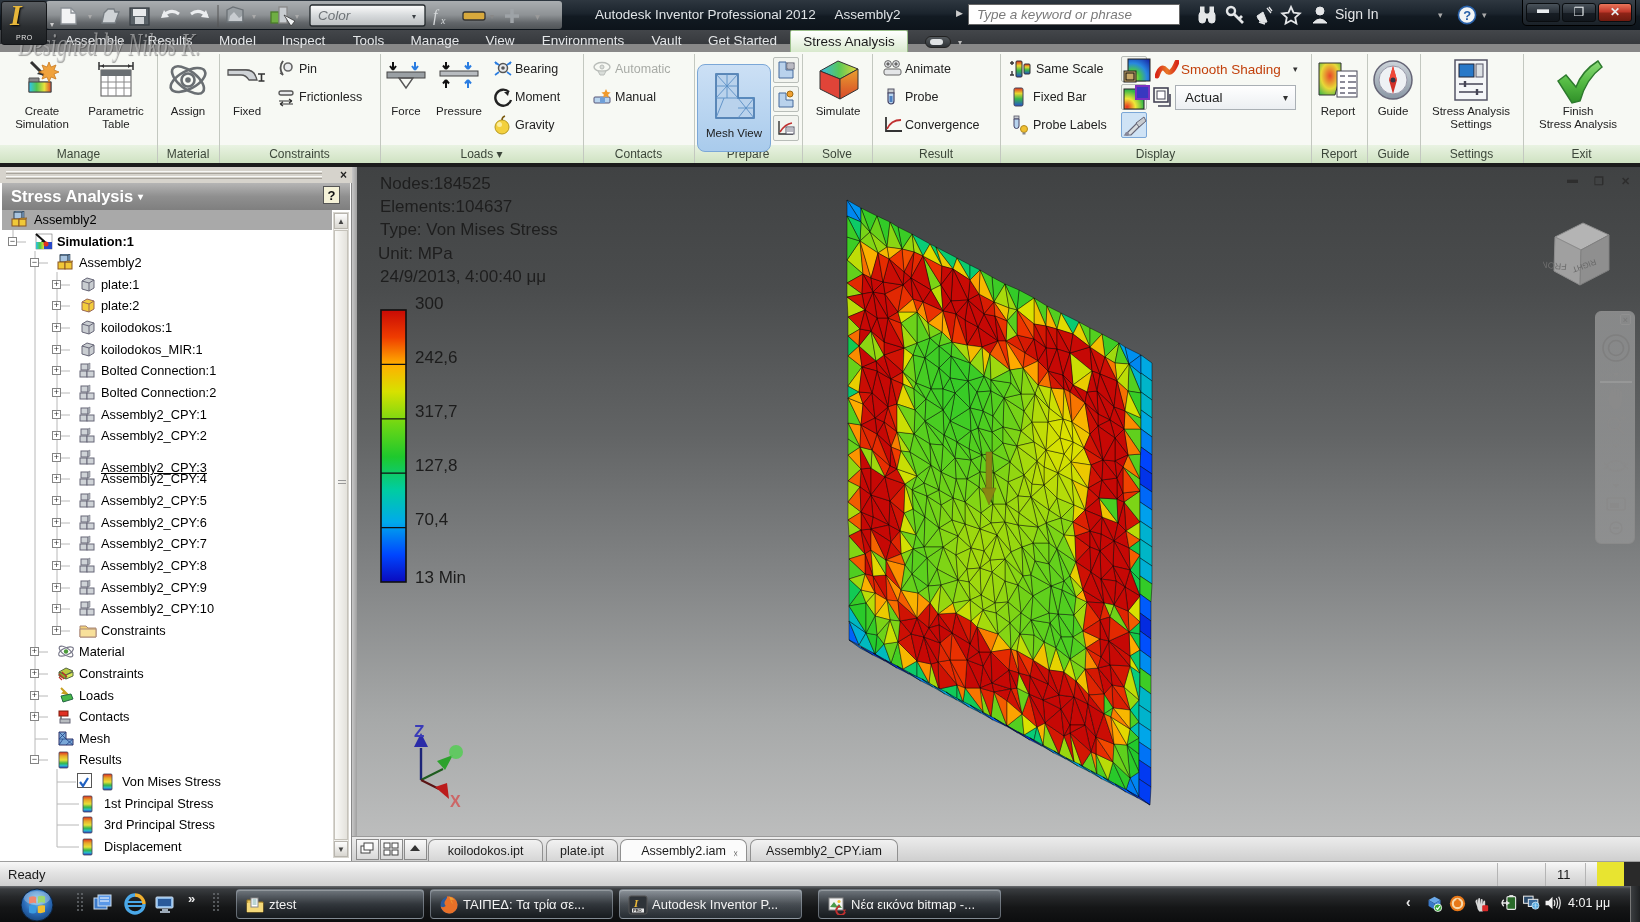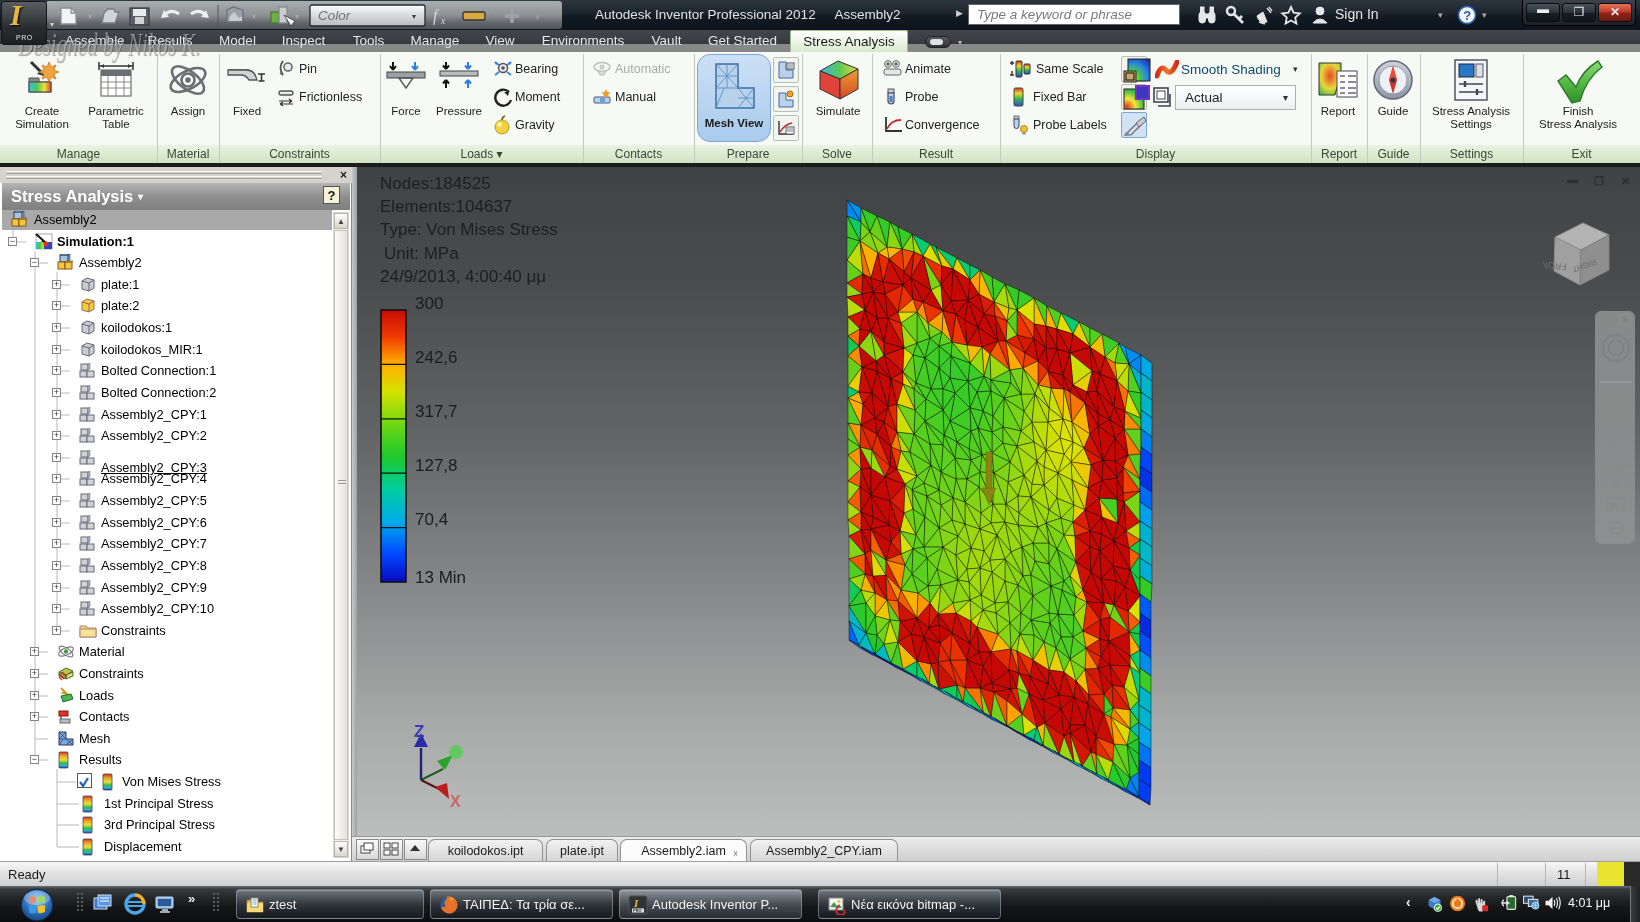--- a/index.html
+++ b/index.html
@@ -24,21 +24,21 @@
 #ribbon{left:0;top:52px;width:1640px;height:114px;background:#f7f9f4;}
 #ribbon .band{position:absolute;left:0;top:93px;width:1640px;height:18px;background:linear-gradient(180deg,#e9f3e2,#cfe2c2);}
 #ribbon .gsep{position:absolute;top:2px;width:1px;height:109px;background:#c3c8c0;}
 #ribbon .glabel{position:absolute;top:94px;height:16px;font-size:12px;color:#3c463a;text-align:center;line-height:16px;}
 .bigbtn{position:absolute;top:4px;text-align:center;font-size:11.5px;color:#222;line-height:13px;}
 .bigbtn svg{display:inline-block;}
 .bigbtn .lbl{margin-top:1px;}
 .srow{position:absolute;height:24px;font-size:12.5px;color:#222;white-space:nowrap;}
 .srow svg{position:absolute;left:0;top:1px;}
 .srow span{position:absolute;left:23px;top:4px;}
-.meshbtn{position:absolute;left:697px;top:2px;width:74px;height:88px;background:linear-gradient(180deg,#cce0f5,#a9cbec);border:1px solid #7ba7d7;border-radius:13px;text-align:center;font-size:11.5px;color:#1a1a1a;font-weight:bold;}
+.meshbtn{position:absolute;left:697px;top:12px;width:74px;height:88px;background:linear-gradient(180deg,#cce0f5,#a9cbec);border:1px solid #7ba7d7;border-radius:8px;text-align:center;font-size:11.5px;color:#1a1a1a;}
 .minibtn{position:absolute;width:26px;height:26px;border:1px solid #b8bdb8;background:#f2f4ef;border-radius:2px;}
 
 #panel{left:0;top:167px;width:352px;height:694px;background:#fff;border-right:1px solid #888;}
 #panel .topstrip{position:absolute;left:0;top:0;width:352px;height:16px;background:#d6d3cc;}
 #panel .hdr{position:absolute;left:2px;top:16px;width:348px;height:27px;background:linear-gradient(180deg,#b5b5b5,#8f8f8f 50%,#7f7f7f);color:#fff;font-weight:bold;font-size:16.5px;line-height:27px;padding-left:9px;}
 .trow{position:absolute;height:17px;font-size:12.8px;color:#000;white-space:nowrap;line-height:20px;}
 .pm{position:absolute;width:9px;height:9px;border:1px solid #848484;background:#fff;font-size:9px;line-height:7px;text-align:center;color:#333;}
 .tico{position:absolute;width:17px;height:16px;}
 #treelines line{stroke:#b8b8b8;stroke-width:1;}
 #vscroll{position:absolute;left:333px;top:45px;width:16px;height:646px;background:#f2f1ee;border:1px solid #d8d6d0;}
@@ -475,21 +475,21 @@
 <div class="abs" style="left:1155px;top:8px;"><svg width="24" height="22" viewBox="0 0 24 22">
           <path d="M2,16 q4,-12 9,-6 q5,7 11,-8" fill="none" stroke="url(#shg)" stroke-width="5" stroke-linecap="round"></path>
           <defs>
             <linearGradient id="shg" x1="0" y1="0" x2="1" y2="0">
               <stop offset="0" stop-color="#d82818"></stop>
               <stop offset="0.5" stop-color="#e87828"></stop>
               <stop offset="1" stop-color="#d82818"></stop>
             </linearGradient>
           </defs>
         </svg></div>
-<div class="abs" style="left:1181px;top:10px;font-size:13.5px;color:#0c4a6e;">Smooth Shading</div>
+<div class="abs" style="left:1181px;top:10px;font-size:13.5px;color:#c2410c;">Smooth Shading</div>
 <div class="abs" style="left:1293px;top:12px;font-size:9px;color:#333;">▾</div>
 <div class="abs" style="left:1175px;top:33px;width:121px;height:25px;background:linear-gradient(180deg,#fff,#eceff2);border:1px solid #aab0b5;font-size:13.5px;color:#222;line-height:23px;padding-left:9px;">Actual<span style="position:absolute;right:7px;top:0;font-size:10px;color:#333;">▾</span></div>
 <div class="bigbtn" style="left:1310px;width:56px;">
         <div style="height:48px;display:flex;align-items:center;justify-content:center;">
           <svg width="46" height="42" viewBox="0 0 46 42">
             <path d="M4,4 h22 v10 l-6,22 h-16 z" fill="url(#rpg)" stroke="#333"></path>
             <rect x="22" y="12" width="20" height="26" fill="#fff" stroke="#445"></rect>
             <path d="M25,17 h5 m3,0 h8 M25,23 h5 m3,0 h8 M25,29 h5 m3,0 h8 M25,34 h5 m3,0 h8" stroke="#667" stroke-width="1.6"></path>
             <defs>
               <radialGradient id="rpg" cx="0.5" cy="0.4" r="0.9">
@@ -869,21 +869,21 @@
           <div style="position:absolute;left:3px;top:249px;width:8px;height:1px;border-top:1px solid #999;border-bottom:1px solid #999;padding-top:2px;"></div>
         </div>
 <div style="position:absolute;left:0px;top:628px;width:14px;height:16px;background:linear-gradient(180deg,#fdfdfd,#d8d6d0);border:1px solid #b8b5ae;font-size:8px;text-align:center;line-height:15px;color:#444;">▼</div>
 </div>
 </div>
 <div class="abs" style="left:352px;top:167px;width:5px;height:694px;background:linear-gradient(90deg,#c8c8c8,#a0a0a0);"></div>
 <div id="viewport" class="abs">
 <div class="vinfo" style="left:23px;top:7px;">Nodes:184525</div>
 <div class="vinfo" style="left:23px;top:30px;">Elements:104637</div>
 <div class="vinfo" style="left:23px;top:53px;">Type: Von Mises Stress</div>
-<div class="vinfo" style="left:27px;top:77px;">Unit: MPa</div>
+<div class="vinfo" style="left:21px;top:77px;">Unit: MPa</div>
 <div class="vinfo" style="left:23px;top:100px;">24/9/2013, 4:00:40 μμ</div>
 <svg class="abs" style="left:22px;top:139px;" width="120" height="290" viewBox="0 0 120 290">
 <defs>
           <linearGradient id="vcb" x1="0" y1="0" x2="0" y2="1">
 <stop offset="0" stop-color="#c80a05"></stop>
             <stop offset="0.1" stop-color="#ef3c00"></stop>
             <stop offset="0.2" stop-color="#ffaf00"></stop>
             <stop offset="0.3" stop-color="#d7e100"></stop>
             <stop offset="0.42" stop-color="#6ed714"></stop>
             <stop offset="0.54" stop-color="#1ec82d"></stop>

